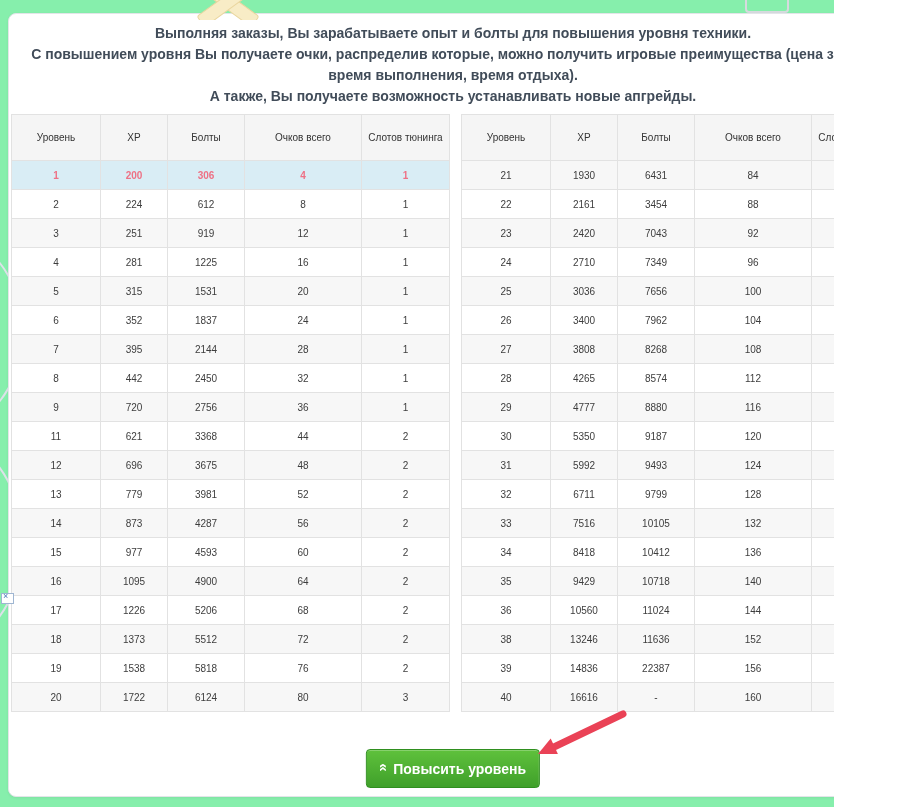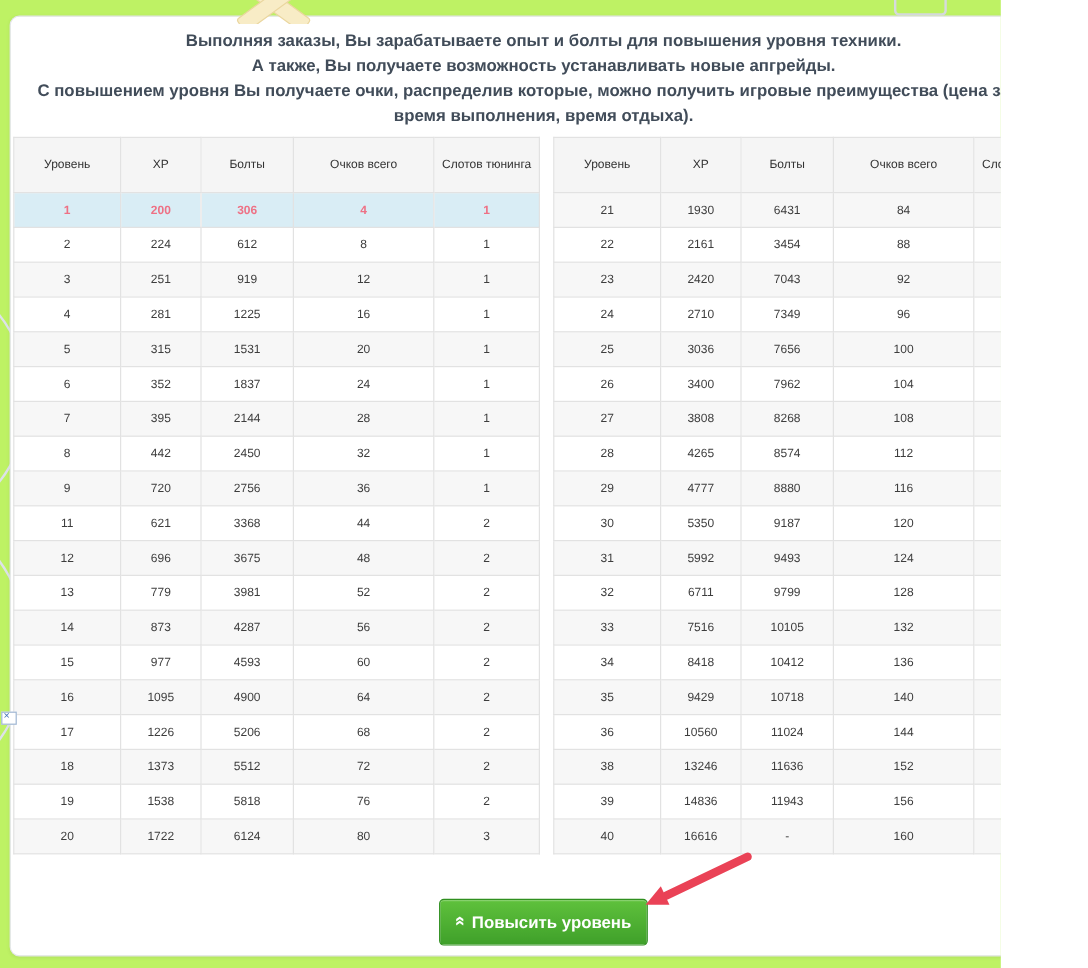--- a/index.html
+++ b/index.html
@@ -1,16 +1,16 @@
 <!DOCTYPE html>
 <html><head>
 <meta charset="utf-8">
 <style>
   html,body{margin:0;padding:0;}
-  .page{position:relative;width:834px;height:807px;background:#bef264;overflow:hidden;
+  .page{position:relative;width:834px;height:807px;background:#86efac;overflow:hidden;
         font-family:"Liberation Sans", sans-serif;}
 
   
   .bg-x{position:absolute;left:188px;top:0;width:76px;height:20px;overflow:hidden;z-index:3;}
   .bg-x i{position:absolute;left:6px;top:-5px;width:66px;height:12px;background:#f8ecc6;
           border:1px solid #ead69f;border-radius:3px;}
   .bg-x i.b1{transform:rotate(36deg);}
   .bg-x i.b2{transform:rotate(-36deg);}
   .bg-smudge{position:absolute;left:745px;top:-4px;width:40px;height:13px;z-index:1;
              border:2px solid #d6dade;border-radius:4px;background:transparent;}
@@ -65,22 +65,22 @@
   </div>
   <div class="bg-smudge"></div>
   <div class="bg-curve c1"></div>
   <div class="bg-curve c2"></div>
   <span class="broken-img"></span>
 
   <div class="card">
 
     <div class="intro">
       <p>Выполняя заказы, Вы зарабатываете опыт и болты для повышения уровня техники.</p>
+      <p>С повышением уровня Вы получаете очки, распределив которые, можно получить игровые преимущества (цена заказа, время выполнения, время отдыха).</p>
       <p>А также, Вы получаете возможность устанавливать новые апгрейды.</p>
-      <p>С повышением уровня Вы получаете очки, распределив которые, можно получить игровые преимущества (цена заказа, время выполнения, время отдыха).</p>
     </div>
 
     <table class="lvl left">
       <colgroup>
         <col style="width:89px">
           <col style="width:67px">
           <col style="width:77px">
         <col style="width:117px">
           <col style="width:88px">
       </colgroup>
@@ -363,21 +363,21 @@
           <tr>
             <td>38</td>
             <td>13246</td>
             <td>11636</td>
             <td>152</td>
             <td>4</td>
           </tr>
           <tr>
             <td>39</td>
             <td>14836</td>
-            <td>11943</td>
+            <td>22387</td>
             <td>156</td>
             <td>4</td>
           </tr>
           <tr>
             <td>40</td>
             <td>16616</td>
             <td>-</td>
             <td>160</td>
             <td>4</td>
           </tr>

